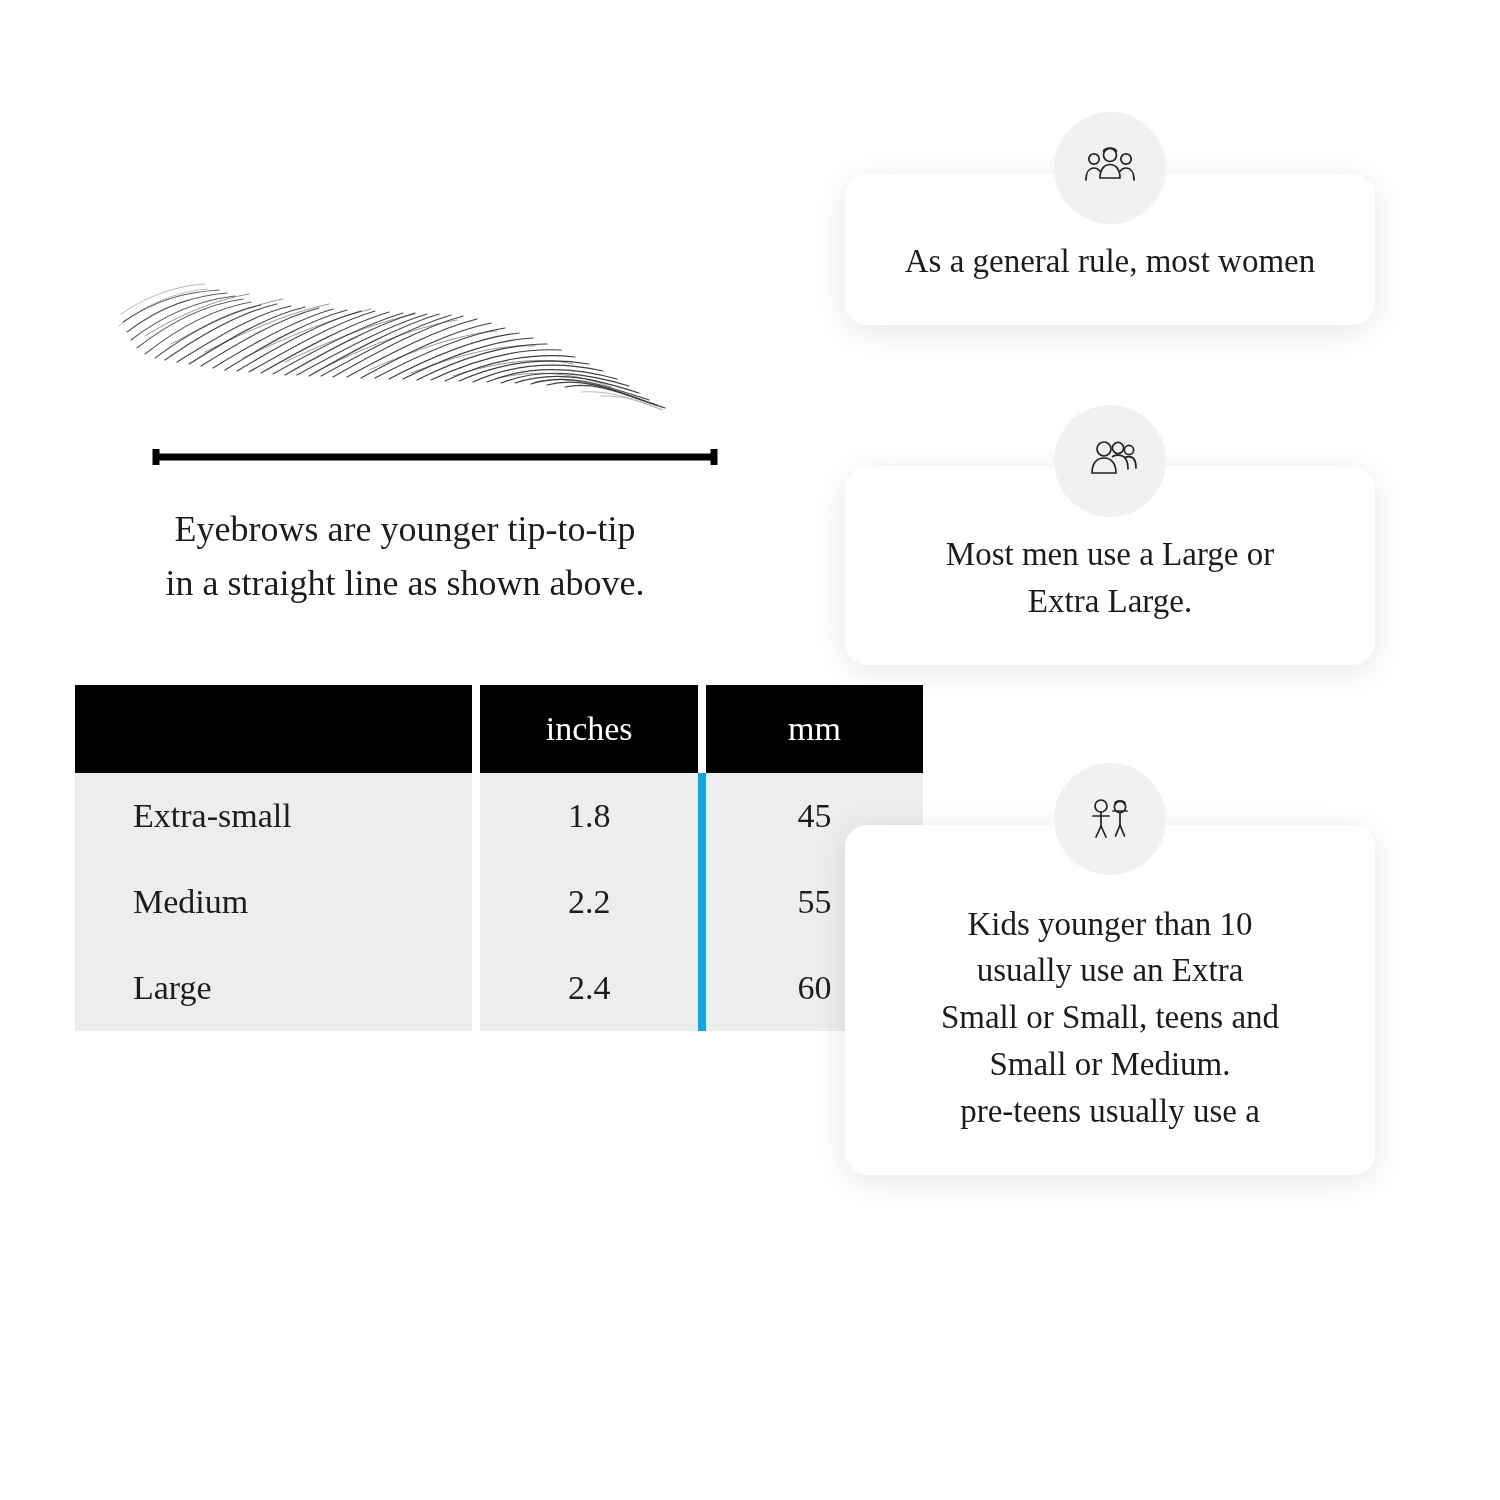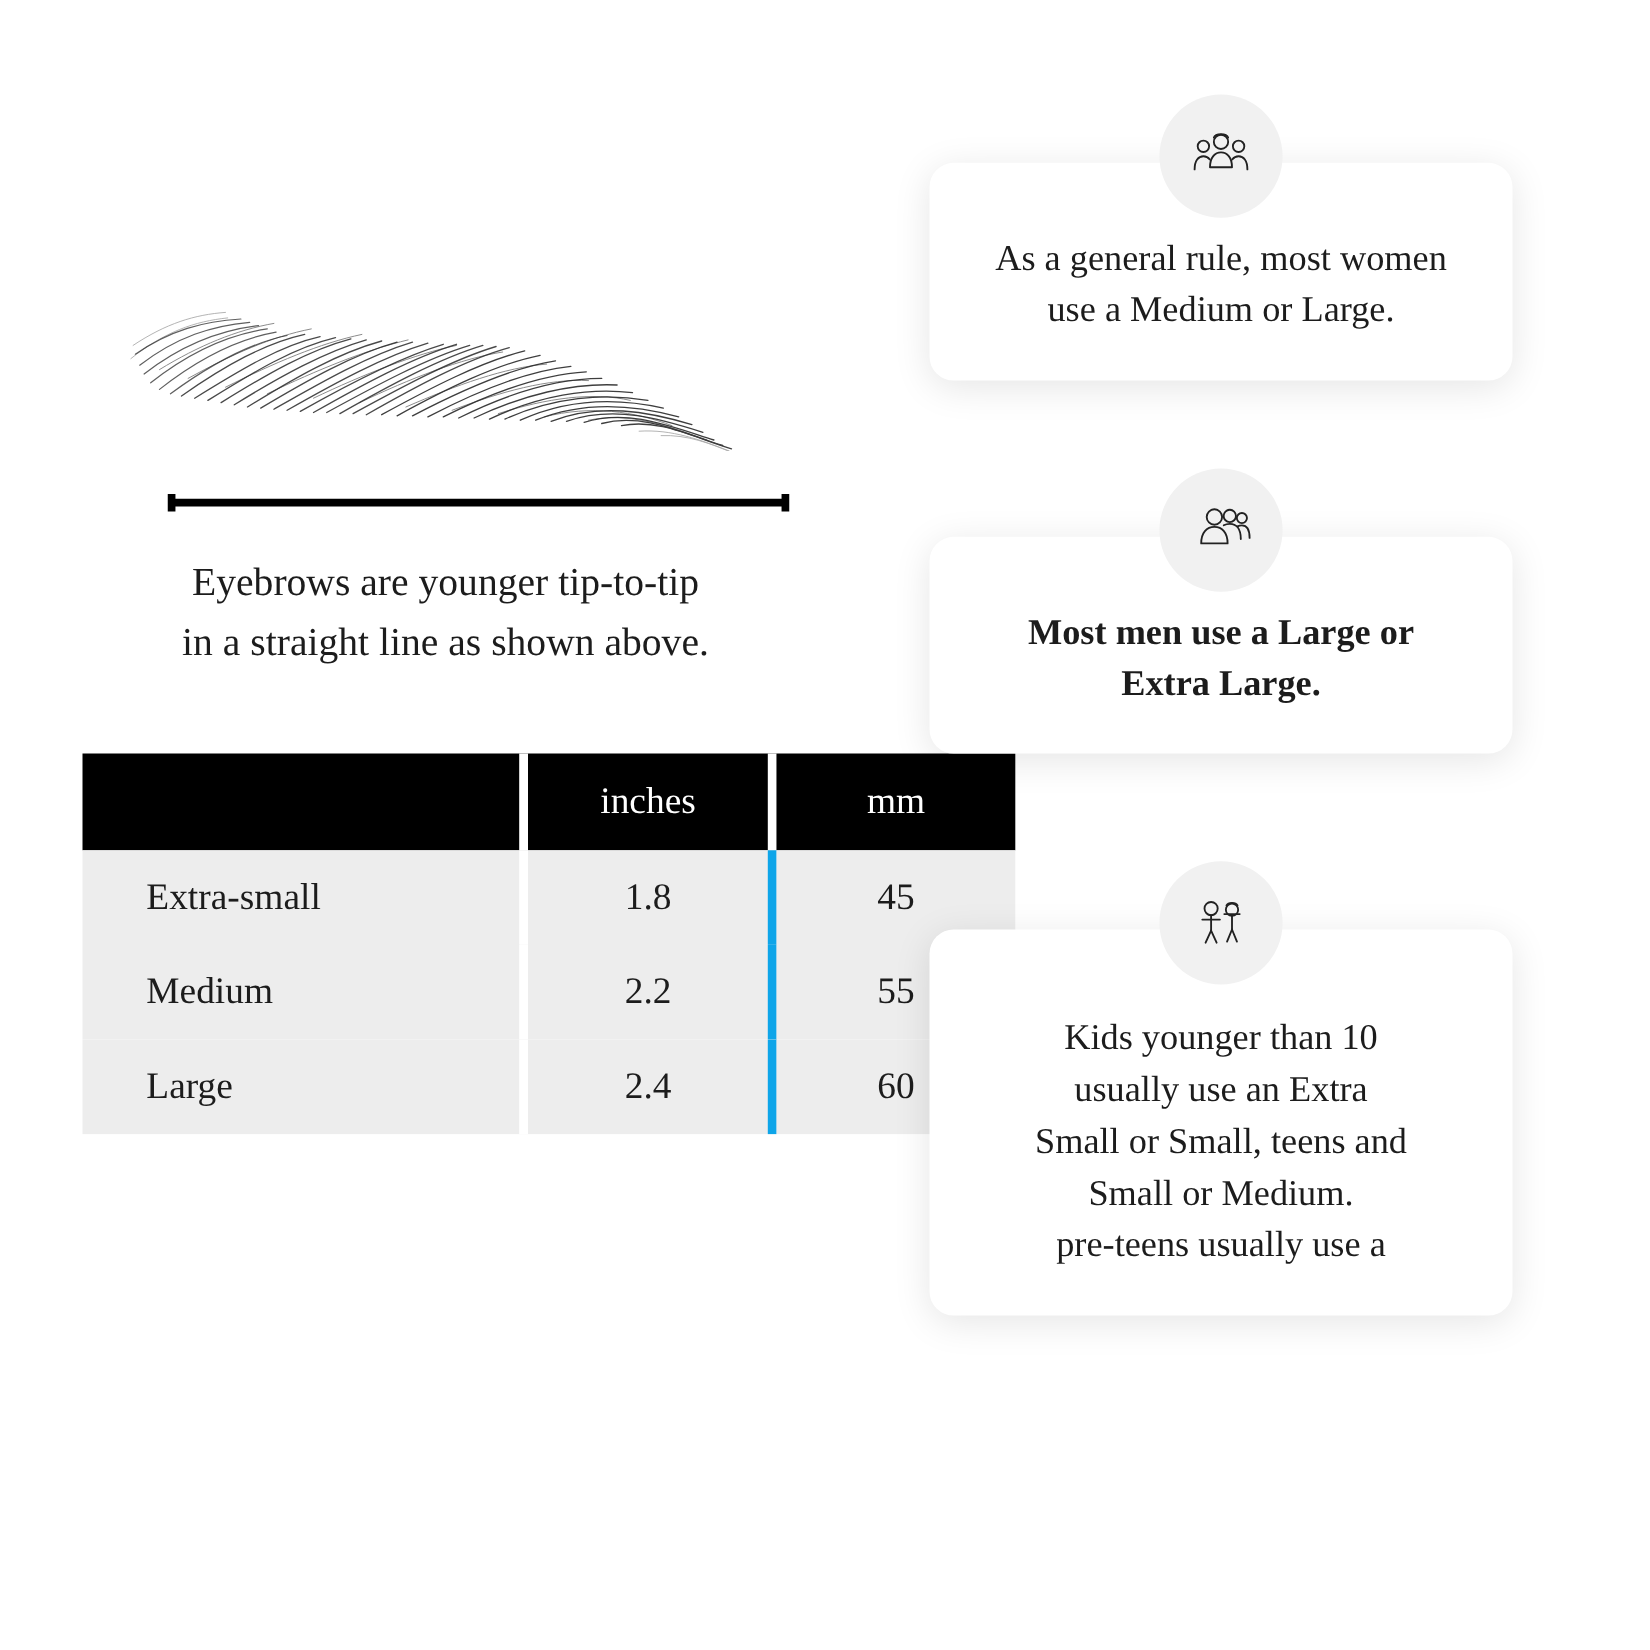--- a/index.html
+++ b/index.html
@@ -109,40 +109,40 @@
     text-align: center;
   }
   .size-table tbody td.inches {
     border-right: 8px solid #0ea5e9;
   }
 
   
   .right-col {
     width: 670px;
     position: relative;
-    padding-top: 68px;
+    padding-top: 94px;
     box-sizing: border-box;
   }
 
   .note-card {
     position: relative;
     background: #ffffff;
     border-radius: 22px;
     box-shadow: 0 6px 34px rgba(0,0,0,0.10);
     width: 530px;
     margin-left: 15px;
     padding: 64px 46px 40px 46px;
     box-sizing: border-box;
     text-align: center;
     font-size: 33px;
     line-height: 1.42;
     color: #1c1c1c;
   }
   .note-card.card1 { margin-top: 80px; min-height: 120px; }
-  .note-card.card2 { margin-top: 142px; min-height: 110px; font-weight: bold; }
+  .note-card.card2 { margin-top: 142px; min-height: 110px; }
   .note-card.card3 { margin-top: 160px; min-height: 290px; padding-top: 76px; }
 
   .icon-badge {
     position: absolute;
     top: -62px;
     left: 50%;
     transform: translateX(-50%);
     width: 112px;
     height: 112px;
     border-radius: 50%;
@@ -277,21 +277,20 @@
           <circle cx="28" cy="13" r="6.5"></circle>
           <path d="M18 36 C18 27 22.5 22.5 28 22.5 C33.5 22.5 38 27 38 36 Z"></path>
           <circle cx="12" cy="17" r="5.2"></circle>
           <path d="M4 38 C4 30 7.5 26 12 26 C14.4 26 16.4 27.1 17.8 29"></path>
           <circle cx="44" cy="17" r="5.2"></circle>
           <path d="M52 38 C52 30 48.5 26 44 26 C41.6 26 39.6 27.1 38.2 29"></path>
           <path d="M21.5 9 C23 5 33 5 34.5 9"></path>
         </svg>
       </div>
       <div>As a general rule, most women</div>
-      <div>use a Medium or Large.</div>
     </div>
 
     <div class="note-card card2">
       <div class="icon-badge">
         <svg width="56" height="52" viewBox="0 0 56 52" fill="none" stroke="#222" stroke-width="1.7" stroke-linecap="round" stroke-linejoin="round">
           <circle cx="22" cy="14" r="7"></circle>
           <path d="M10 38 C10 28 15 23 22 23 C29 23 34 28 34 38 Z"></path>
           <circle cx="36" cy="13" r="5.6"></circle>
           <path d="M30.5 21.5 C32.2 20.6 34 20.2 36 20.2 C42 20.2 46 24.8 46 34"></path>
           <circle cx="47" cy="15" r="4.6"></circle>

